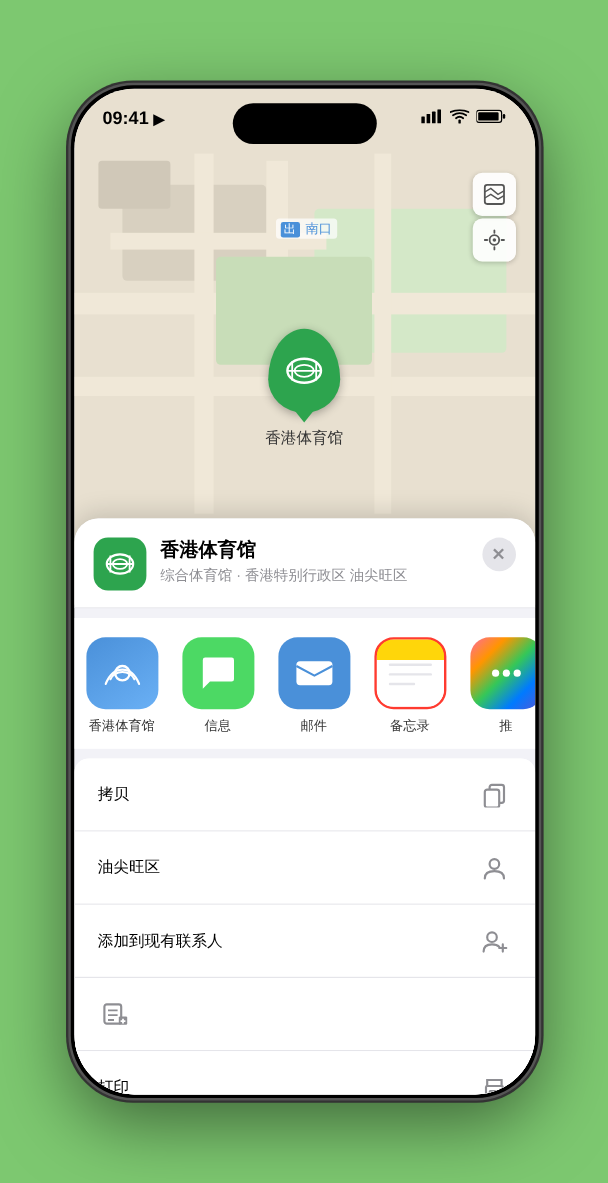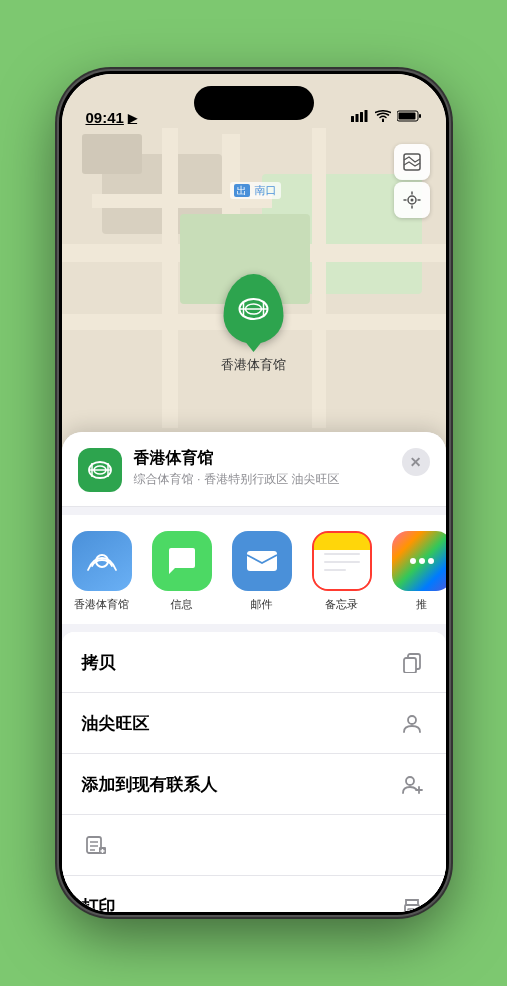--- a/index.html
+++ b/index.html
@@ -36,28 +36,27 @@
       transform: translateX(-50%);
       width: 120px;
       height: 34px;
       background: #000;
       border-radius: 20px;
       z-index: 100;
     }
     
     .status-bar {
       position: absolute;
-      top: 4px; left: 0; right: 0;
+      top: 16px; left: 0; right: 0;
       height: 54px;
       display: flex;
-      align-items: flex-end;
+      align-items: flex-start;
       justify-content: space-between;
       padding: 0 24px 6px;
       z-index: 99;
-      text-decoration: underline;
     }
     .status-time {
       font-size: 15px;
       font-weight: 600;
       color: #000;
       display: flex;
       align-items: center;
       gap: 4px;
     }
     .status-icons {
@@ -285,23 +284,22 @@
     .action-item {
       display: flex;
       align-items: center;
       justify-content: space-between;
       padding: 16px 20px;
       border-bottom: 1px solid #e5e5ea;
       background: #fff;
     }
     .action-item:last-child { border-bottom: none; }
     .action-label {
-      font-size: 17px;
+      font-size: 13px;
       color: #000;
-      font-weight: bold;
     }
     .action-icon {
       width: 28px;
       height: 28px;
       display: flex;
       align-items: center;
       justify-content: center;
       color: #8e8e93;
       font-size: 18px;
     }

